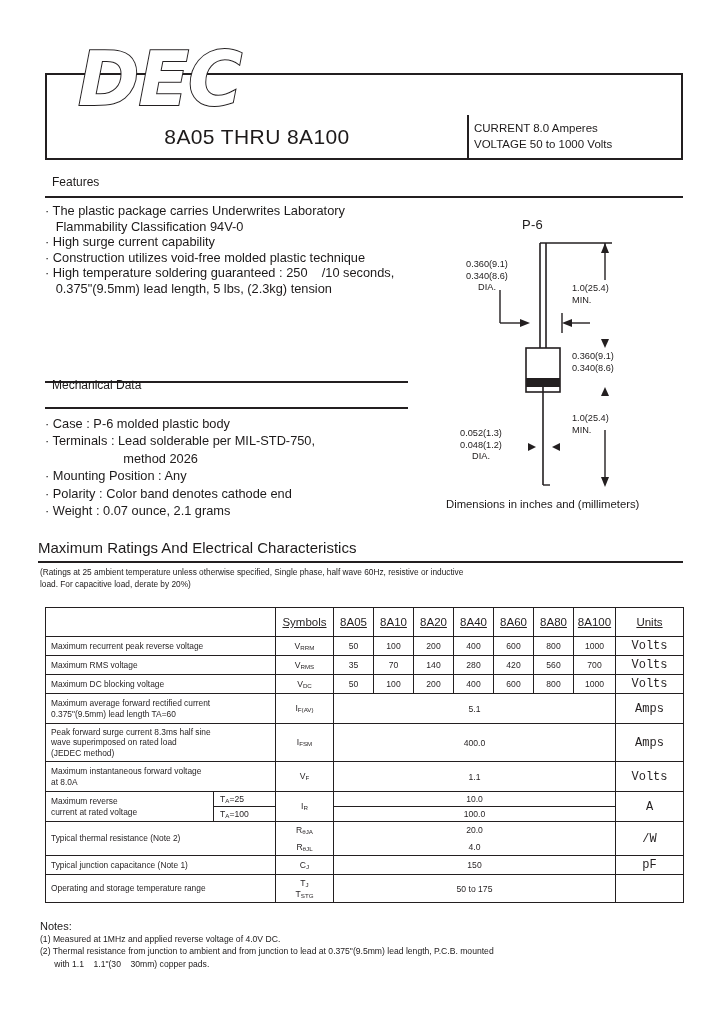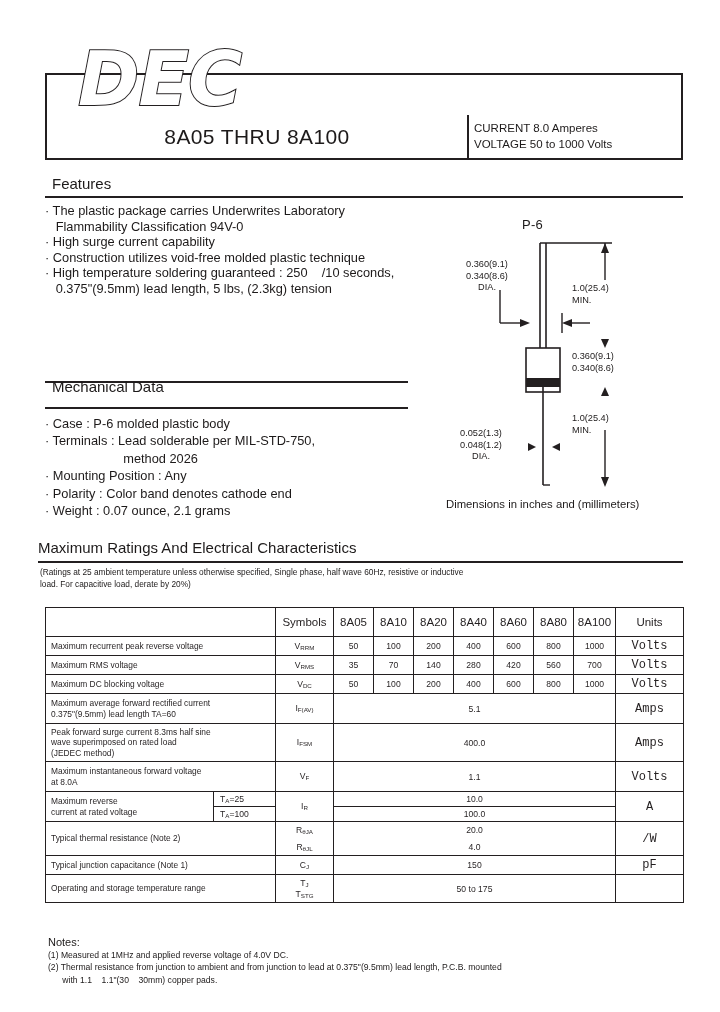--- a/index.html
+++ b/index.html
@@ -17,21 +17,21 @@
         font-family:"DejaVu Sans",sans-serif;
         -webkit-text-stroke:2px #231f20;paint-order:stroke fill;margin-top:12px;}
   .hdr-bottom{position:absolute;left:47px;top:115px;width:680px;height:43px;}
   .hdr-part{position:absolute;left:0;top:0;width:420px;height:43px;
             display:flex;align-items:center;justify-content:center;
             font-size:21px;letter-spacing:.4px;}
   .hdr-div{position:absolute;left:420px;top:0;width:2px;height:43px;background:#231f20;}
   .hdr-cv{position:absolute;left:427px;top:5px;font-size:11.5px;line-height:16px;}
 
   
-  .sec{position:absolute;font-size:15px;}
+  .sec{position:absolute;font-size:12px;}
   .rule{position:absolute;height:2px;background:#231f20;}
 
   .feat-title{left:52px;top:175px;}
   .feat-rule{left:45px;top:196px;width:638px;}
   .feat-list{position:absolute;left:45px;top:203px;width:400px;
              font-size:12.8px;line-height:15.6px;}
   .feat-list div{white-space:pre;}
 
   .mech-rule-top{left:45px;top:381px;width:363px;}
   .mech-title{left:52px;top:378px;}
@@ -52,29 +52,29 @@
   .dimcap{position:absolute;left:6px;top:283px;font-size:11.3px;white-space:nowrap;}
 
   
   table.rt{position:absolute;left:45px;top:607px;width:638px;
            border-collapse:collapse;table-layout:fixed;}
   table.rt td,table.rt th{border:1.3px solid #231f20;padding:0;
            font-weight:normal;font-size:8.3px;color:#231f20;text-align:center;
            vertical-align:middle;}
   table.rt td.desc{text-align:left;padding:2px 0 2px 5px;font-size:8.4px;line-height:10.6px;}
   table.rt td.ta{text-align:left;padding-left:6px;font-size:8.6px;}
-  table.rt .hd{font-size:11.5px;height:28px;}
+  table.rt .hd{font-size:11.5px;height:28px;text-decoration:underline;}
   table.rt .hdsym{font-size:11.5px;}
   table.rt .sym{font-size:8.6px;}
   table.rt .val{font-size:8.6px;}
   table.rt .unit{font-size:12px;font-family:Liberation Mono, monospace;}
   sub{font-size:.72em;vertical-align:-0.22em;}
 
   
-  .notes{position:absolute;left:48px;top:920px;width:660px;font-size:8.6px;line-height:12.2px;margin-top:16px;}
+  .notes{position:absolute;left:40px;top:920px;width:660px;font-size:8.6px;line-height:12.2px;}
   .notes .nt{font-size:11px;margin-bottom:1px;}
   .notes div{white-space:pre;}
 </style>
 </head>
 <body>
 
 <div class="page">
 
   <div class="hdr-black"></div>
   <div class="hdr-box"></div>

